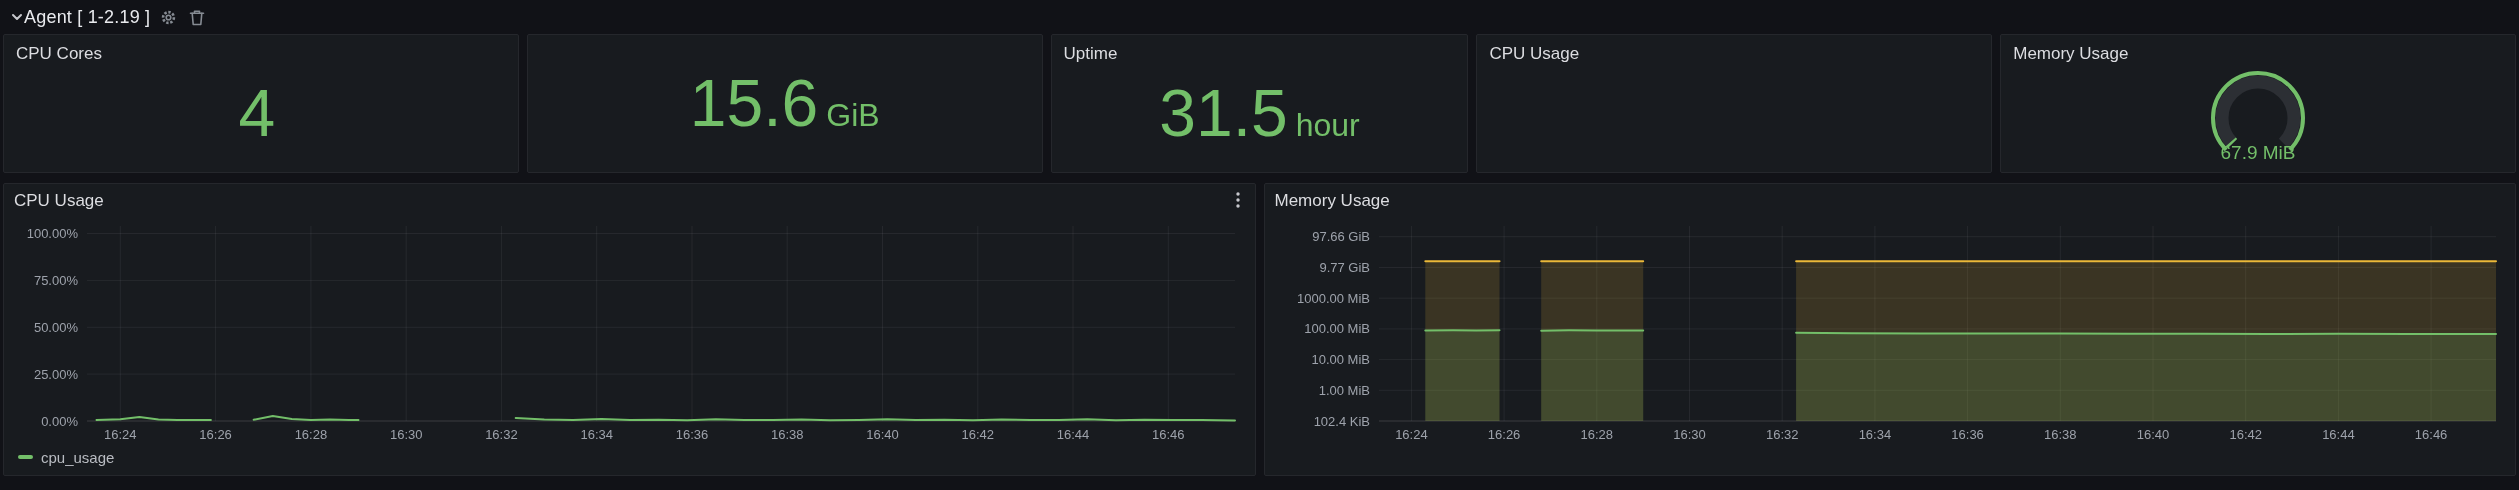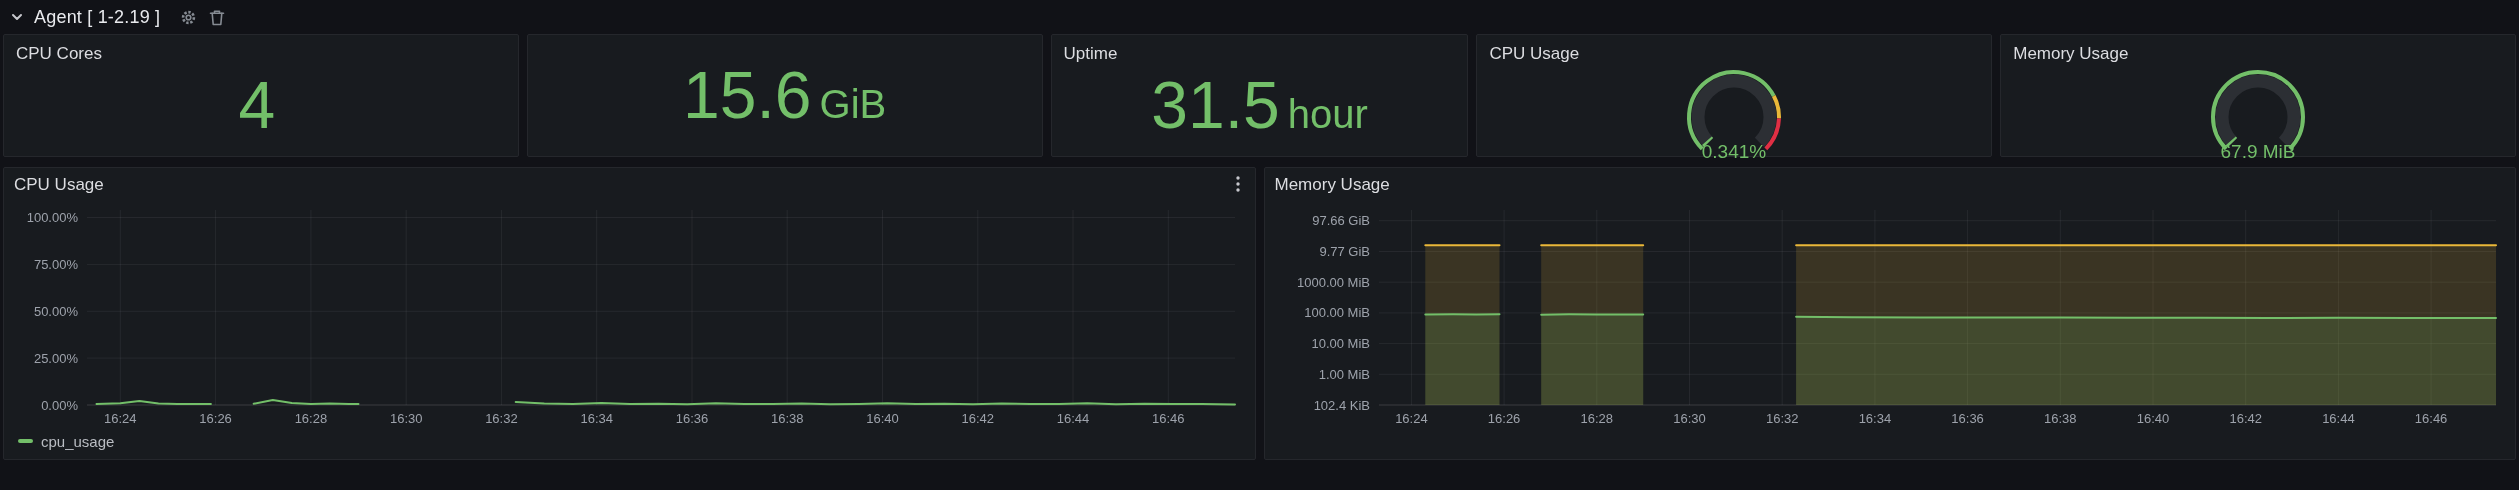--- a/index.html
+++ b/index.html
@@ -1,35 +1,35 @@
 <!DOCTYPE html>
 <html><head>
 <meta charset="utf-8">
 <style>
 *{margin:0;padding:0;box-sizing:border-box}
 html,body{width:2519px;height:490px}
 body{background:#111217;font-family:"Liberation Sans",sans-serif;color:#ccccdc;overflow:hidden}
 .dashboard{width:100%;height:100%;padding:0 3px;display:flex;flex-direction:column}
-.row-header{height:34px;display:flex;align-items:center;padding:0 7px;gap:10px}
+.row-header{height:34px;display:flex;align-items:center;padding:0 7px;gap:0}
 .chevron{color:#c7c8cd;display:flex;cursor:pointer}
 .row-title{font-size:18px;font-weight:500;color:#e9eaee;cursor:pointer;letter-spacing:.2px}
 .row-icons{display:flex;align-items:center;gap:12px;margin-left:10px}
 .icon-btn{color:#868b93;display:flex;align-items:center;cursor:pointer}
-.stats-row{display:flex;gap:8px;height:123px}
+.stats-row{display:flex;gap:8px;height:139px}
 .charts-row{display:flex;gap:8px;height:293px;margin-top:10px}
 .panel{background:#181b1f;border:1px solid #25272c;border-radius:2px;display:flex;flex-direction:column;min-width:0}
 .w5{flex:5 1 0}
 .w4{flex:4 1 0}
 .w12{flex:1 1 0}
 .stat-panel{padding:8px 12px}
 .panel-title{font-size:17px;font-weight:500;color:#dcdde1;line-height:1.25;white-space:nowrap;cursor:pointer}
 .stat-value{flex:1;display:flex;align-items:center;justify-content:center;color:#73bf69}
 .stat-value-inner{display:flex;align-items:baseline}
 .stat-num{font-size:66px;font-weight:500;line-height:1.05}
-.stat-unit{font-size:40px;font-weight:500;margin-left:8px}
+.stat-unit{font-size:32px;font-weight:500;margin-left:8px}
 .gauge-wrap{flex:1;display:flex;align-items:center;justify-content:center}
 .chart-panel{padding:6px 10px}
 .chart-header{height:28px;display:flex;align-items:flex-start;justify-content:space-between}
 .kebab{color:#c7c8cd;cursor:pointer;padding:2px 5px}
 .chart-body{flex:1;min-height:0}
 .legend{height:24px;display:flex;align-items:center;gap:22px;padding-left:4px}
 .legend-item{display:flex;align-items:center;gap:8px;font-size:15px;color:#b9bcc2;cursor:pointer}
 .legend-swatch{width:15px;height:4px;border-radius:2px}
 </style>
 </head>
@@ -83,30 +83,20 @@
       <div class="panel-title">Uptime</div>
       <div class="stat-value">
         <span class="stat-value-inner">
             <span class="stat-num">31.5</span>
             <span class="stat-unit">hour</span>
           </span>
       </div>
     </div>
     <div class="panel stat-panel w5">
       <div class="panel-title">CPU Usage</div>
-      <div class="gauge-wrap">
-          <svg width="176" height="98">
-            <path d="M62.54,78.46 A36,36 0 1 1 113.46,78.46" stroke="#2c2f34" stroke-width="13" fill="none"></path>
-            <path d="M56.18,84.82 A45,45 0 1 1 127.77,31.94" stroke="#73bf69" stroke-width="4" fill="none"></path>
-            <path d="M127.77,31.94 A45,45 0 0 1 132.98,54.41" stroke="#eab839" stroke-width="4" fill="none"></path>
-            <path d="M132.98,54.41 A45,45 0 0 1 119.82,84.82" stroke="#e02f44" stroke-width="4" fill="none"></path>
-            <path d="M62.54,78.46 A36,36 0 0 1 60.92,76.72" stroke="#73bf69" stroke-width="13" fill="none"></path>
-            <text x="88" y="94" text-anchor="middle" font-size="19" fill="#73bf69">0.341%</text>
-          </svg>
-        </div>
     </div>
     <div class="panel stat-panel w5">
       <div class="panel-title">Memory Usage</div>
       <div class="gauge-wrap">
           <svg width="176" height="98">
             <path d="M62.54,78.46 A36,36 0 1 1 113.46,78.46" stroke="#2c2f34" stroke-width="13" fill="none"></path>
             <path d="M56.18,84.82 A45,45 0 1 1 119.82,84.82" stroke="#73bf69" stroke-width="4" fill="none"></path>
             <path d="M62.54,78.46 A36,36 0 0 1 60.92,76.72" stroke="#73bf69" stroke-width="13" fill="none"></path>
             <text x="88" y="94" text-anchor="middle" font-size="19" fill="#73bf69">67.9 MiB</text>
           </svg>

